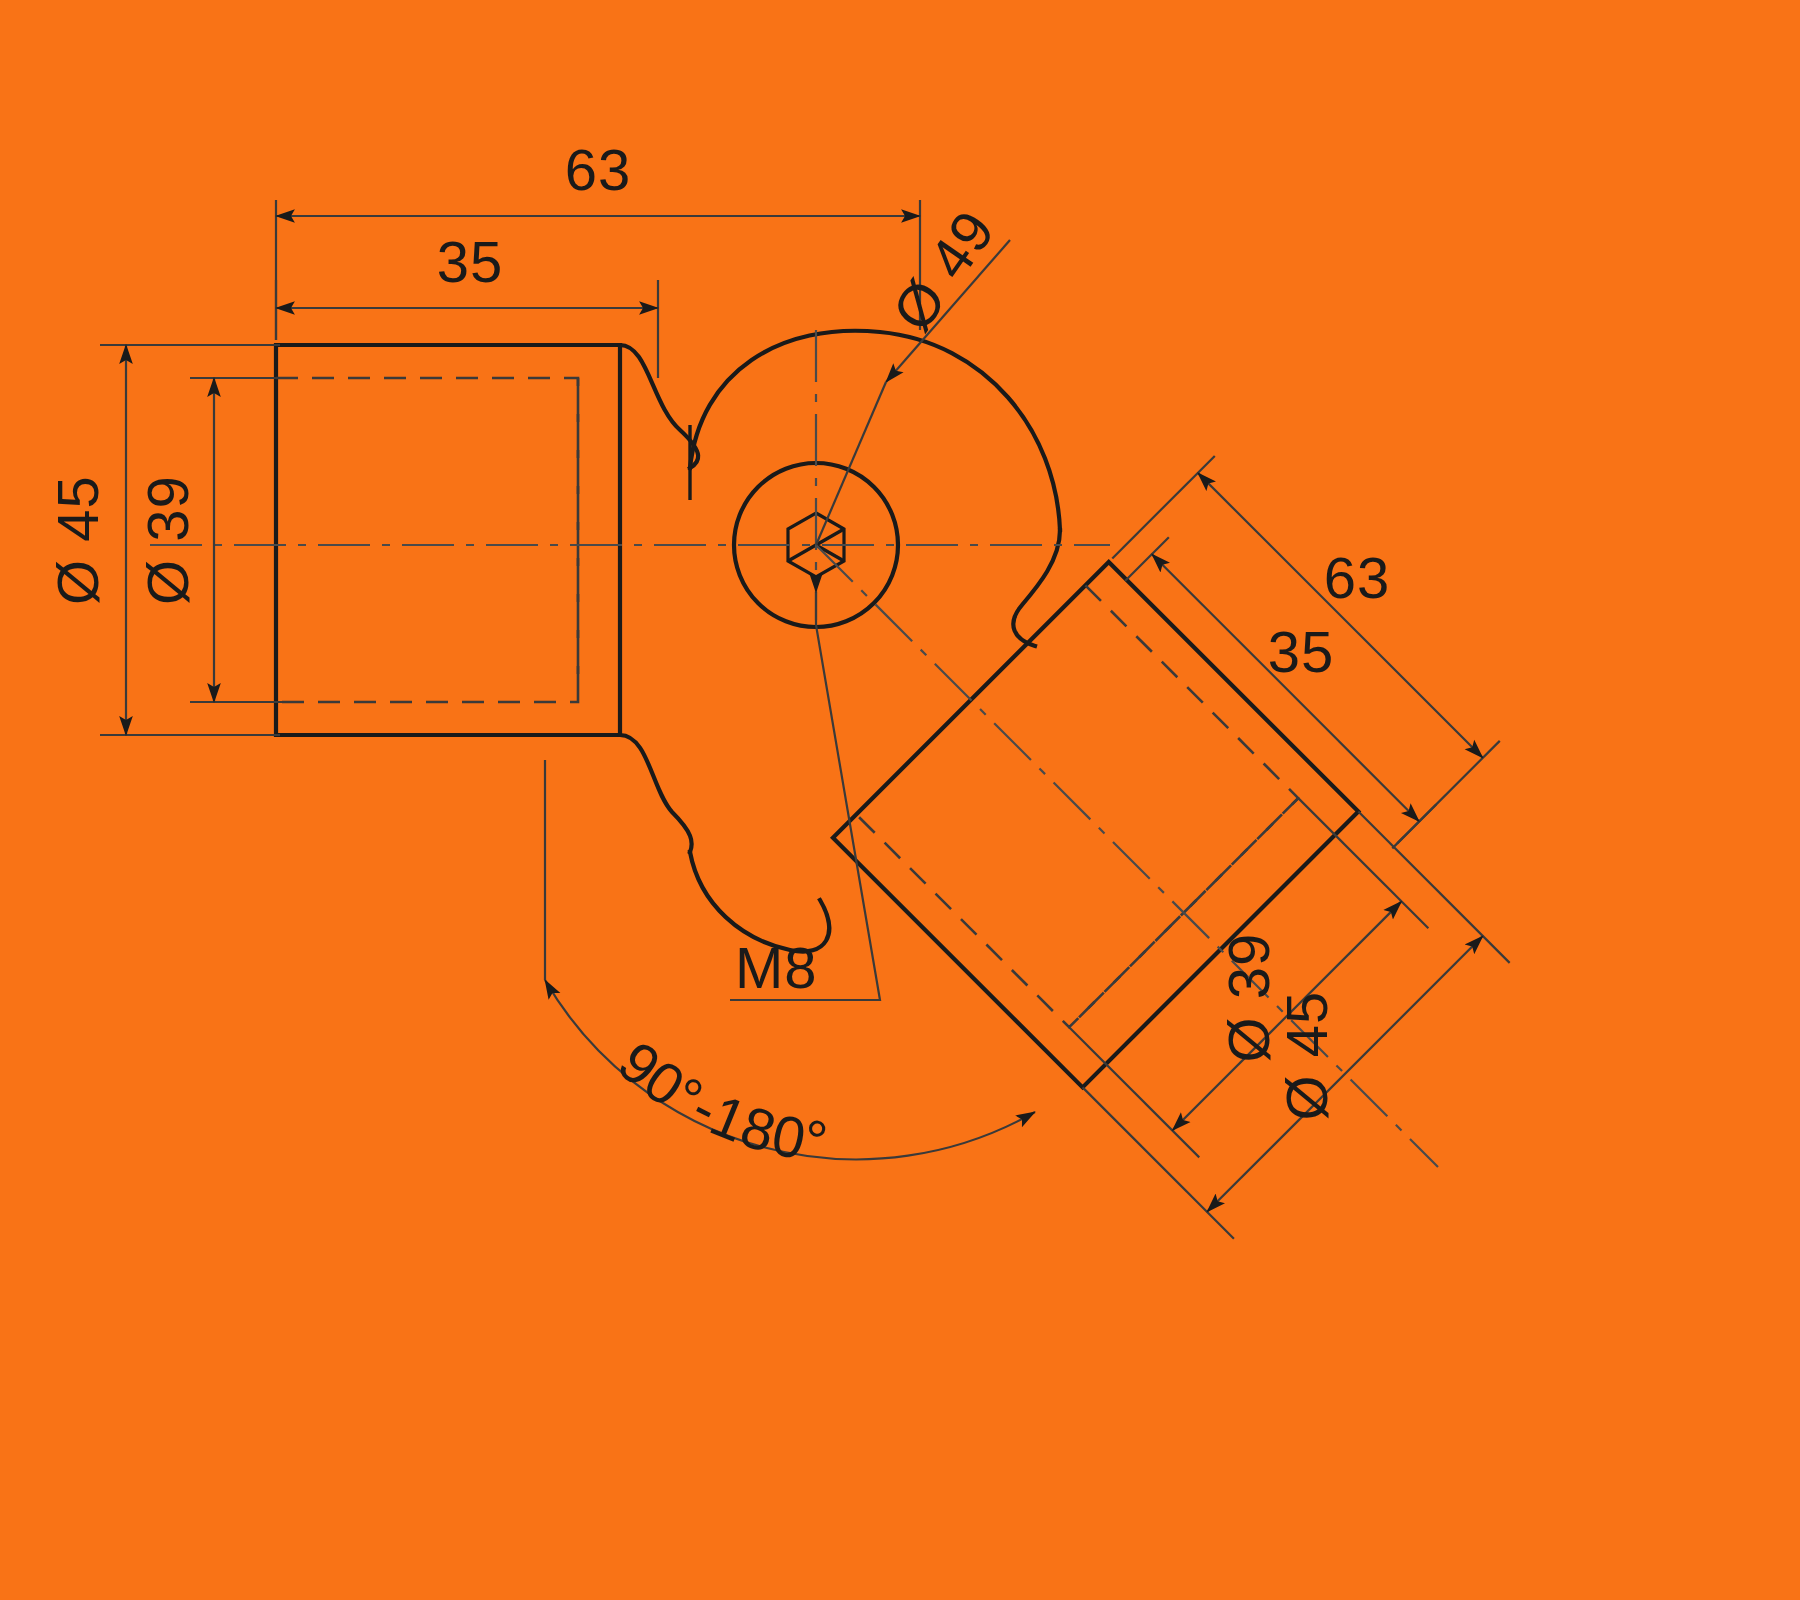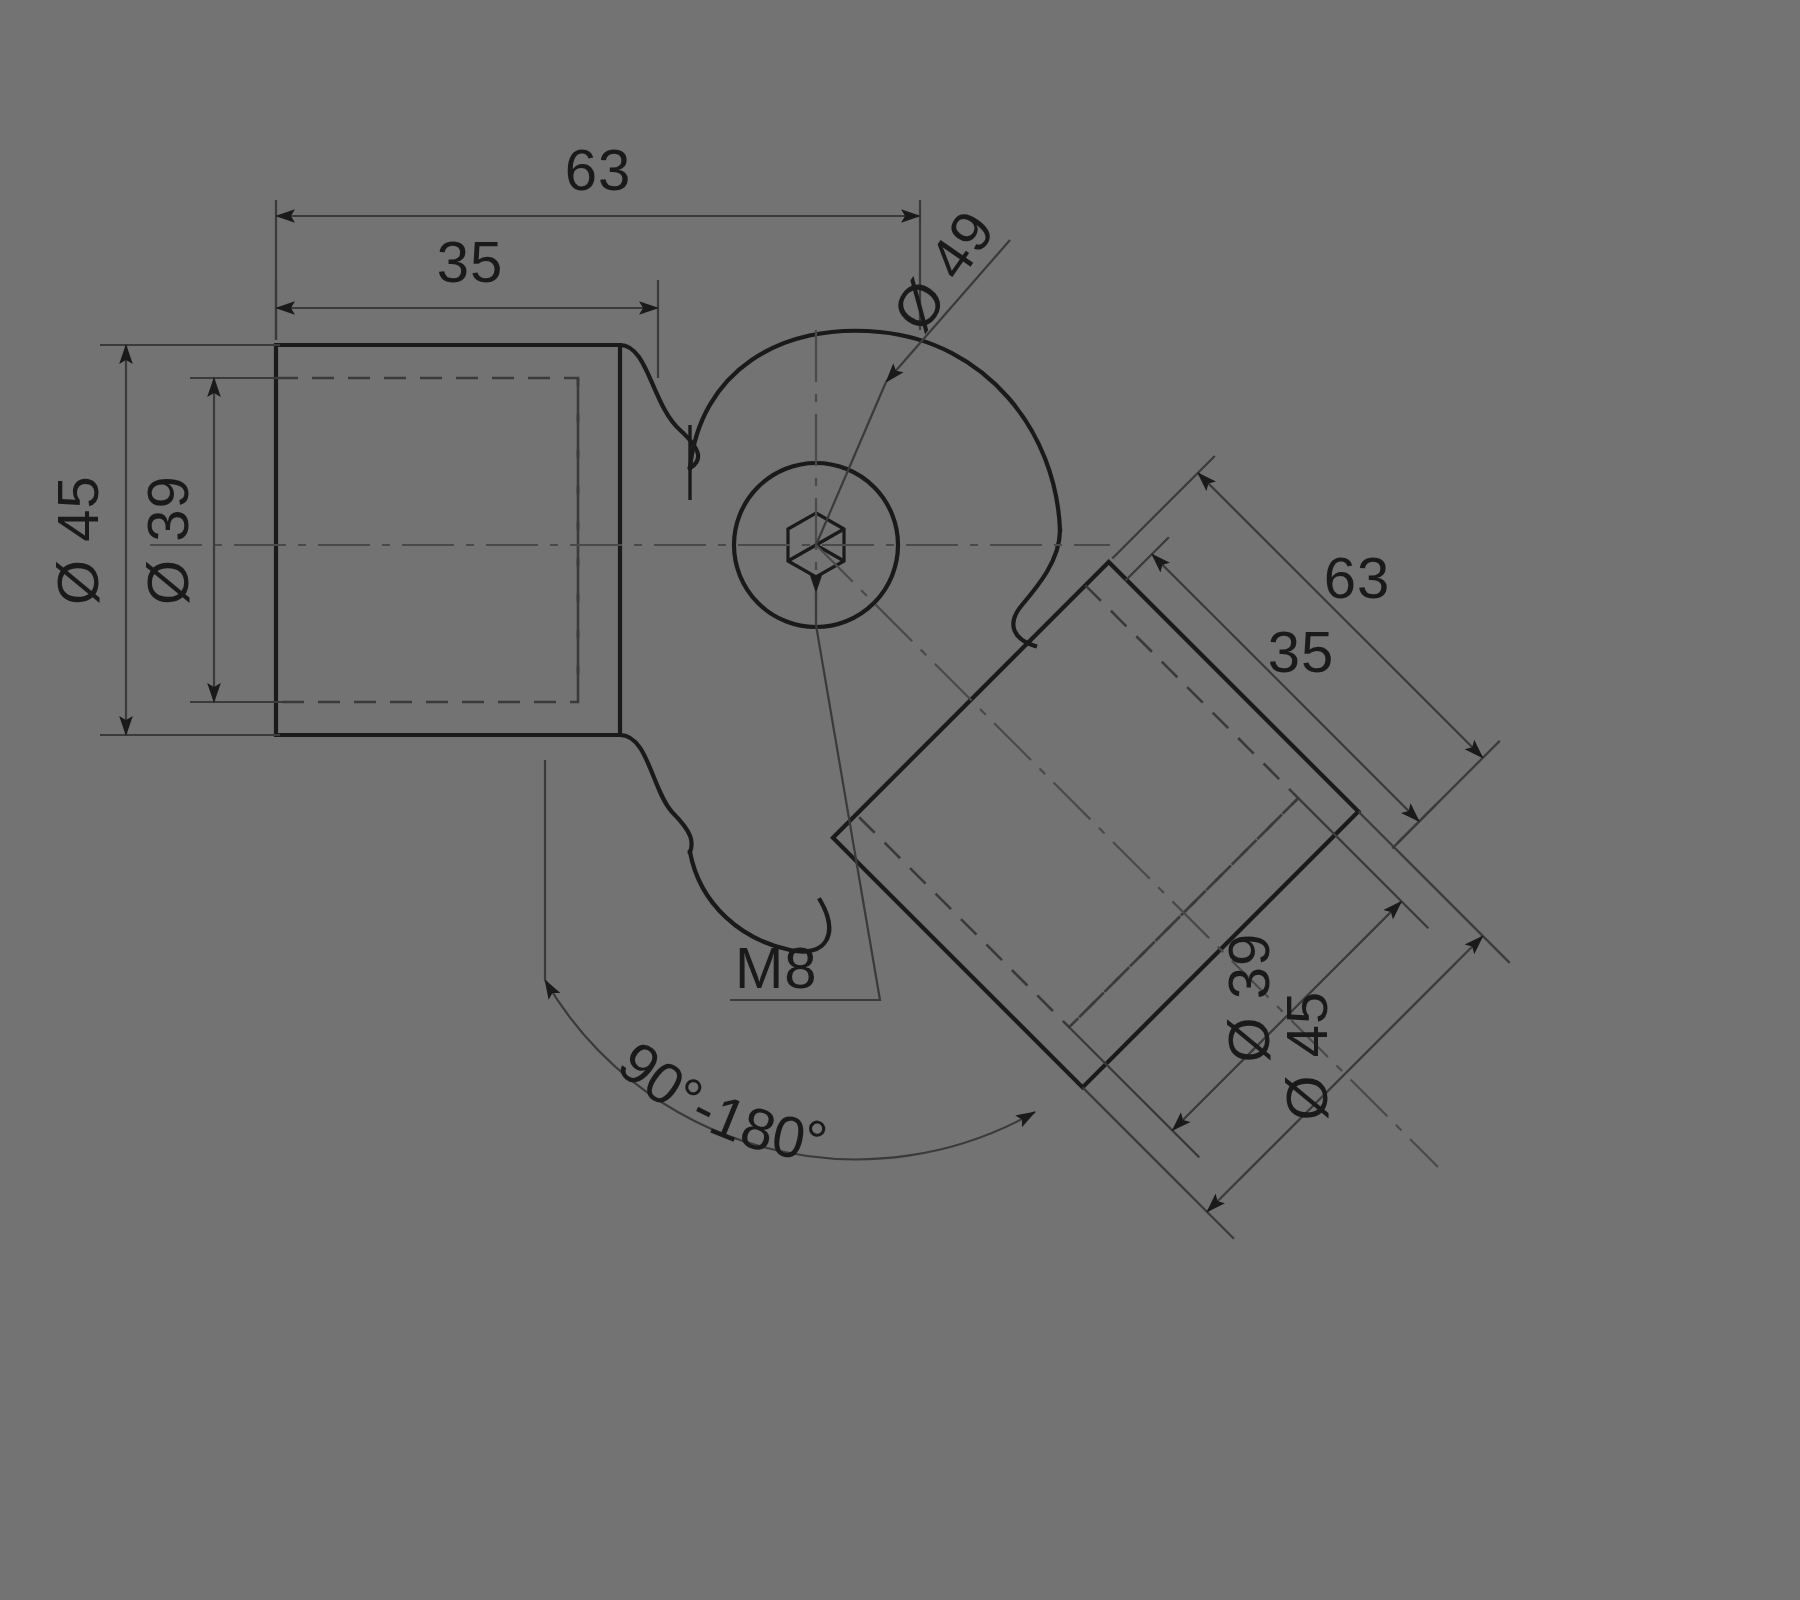--- a/index.html
+++ b/index.html
@@ -10,21 +10,21 @@
   body {
     width: 1800px;
     height: 1600px;
     overflow: hidden;
     font-family: "Liberation Sans", sans-serif;
   }
   #drawing-root {
     position: relative;
     width: 1800px;
     height: 1600px;
-    background: #737373;
+    background: #f97316;
   }
   svg#cad {
     display: block;
     width: 1800px;
     height: 1600px;
   }
   .outline {
     fill: none;
     stroke: #1a1a1a;
     stroke-width: 4.2;

